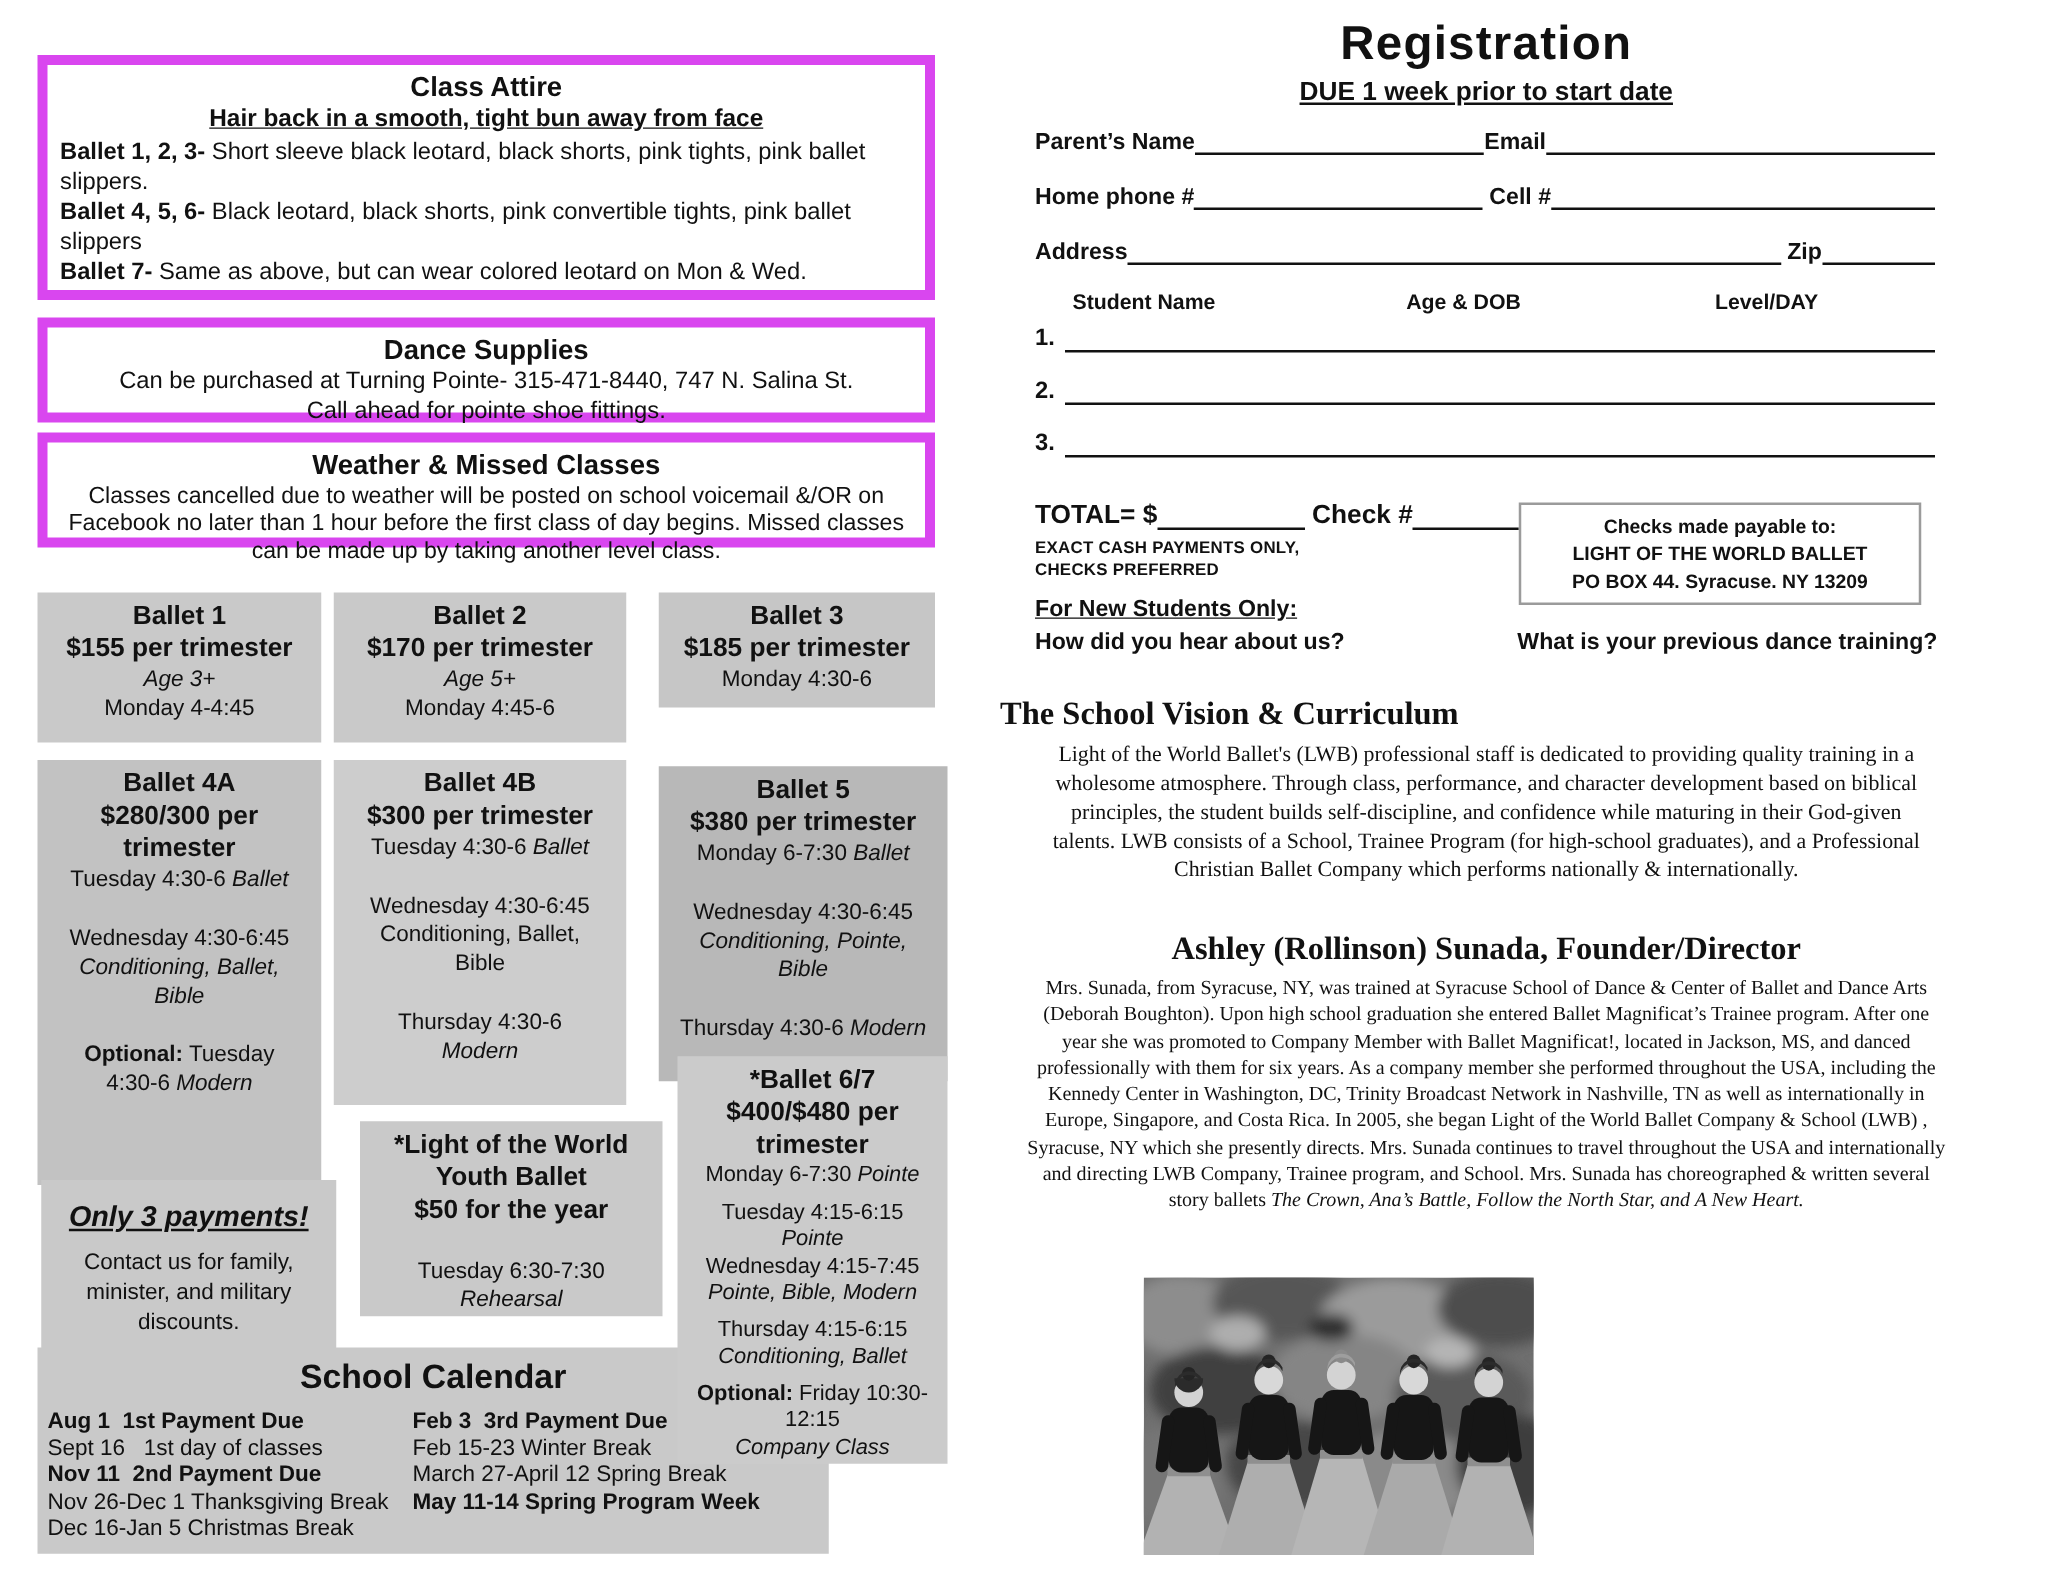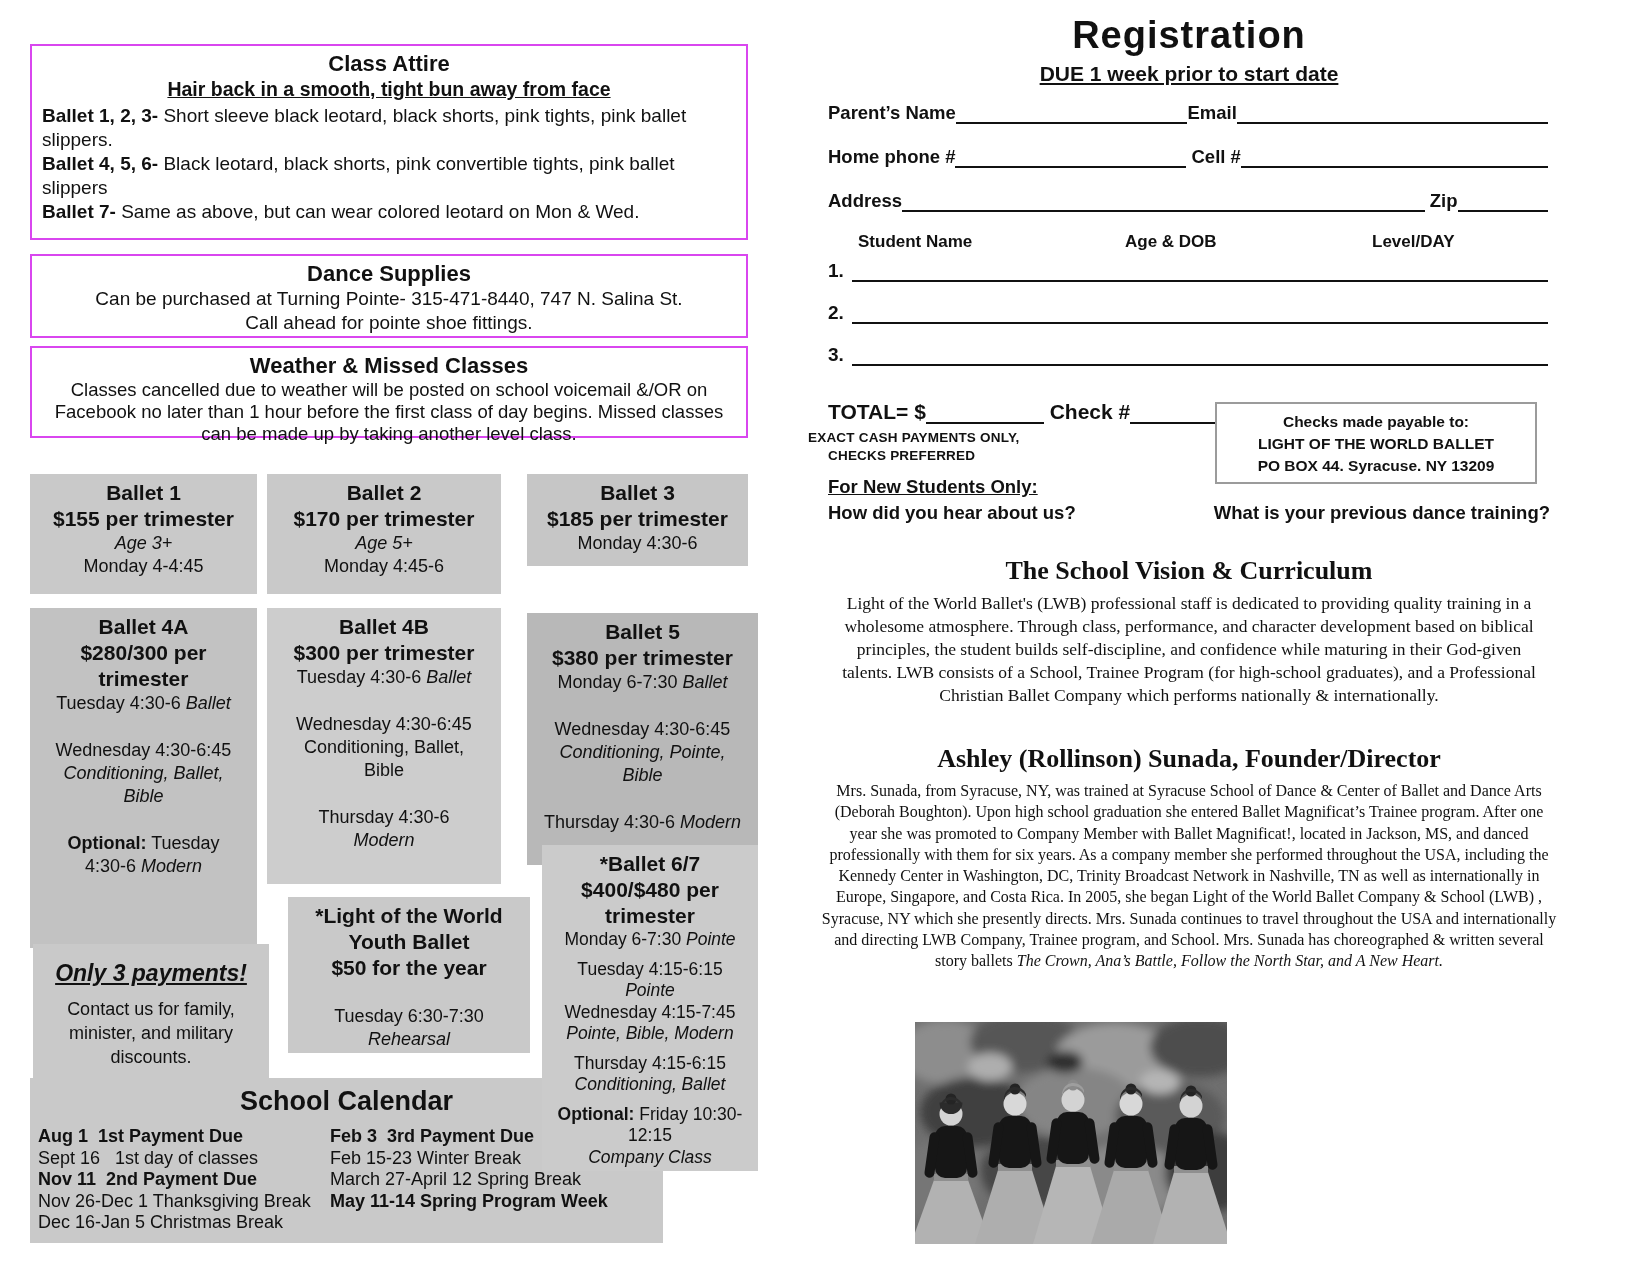--- a/index.html
+++ b/index.html
@@ -1,19 +1,19 @@
 <!DOCTYPE html>
 <html><head>
 <meta charset="utf-8">
 <style>
   html,body{margin:0;padding:0;background:#ffffff;}
   #page{position:relative;width:1650px;height:1275px;background:#fff;overflow:hidden;
         font-family:"Liberation Sans",sans-serif;color:#111;}
   
-  .wbox{position:absolute;background:#fff;border:2px solid #d946ef;text-align:center;box-sizing:border-box;}
+  .wbox{position:absolute;background:#fff;border:8px solid #d946ef;text-align:center;box-sizing:border-box;}
   #attire{left:30px;top:44px;width:718px;height:196px;}
   #supplies{left:30px;top:254px;width:718px;height:84px;}
   #weather{left:30px;top:346px;width:718px;height:92px;}
   .wtitle{font-size:22px;font-weight:bold;margin-top:5px;}
   .wsub{font-size:19.5px;font-weight:bold;text-decoration:underline;margin-top:1px;}
   .attire-items{text-align:left;padding:3px 10px 0 10px;font-size:19px;line-height:24px;}
   .wbody{font-size:19px;line-height:24px;padding:0 6px;}
   #weather .wbody{font-size:18.5px;line-height:22px;}
   
   .gbox{position:absolute;text-align:center;padding-top:6px;box-sizing:border-box;}
@@ -48,28 +48,28 @@
   #row-parent{top:100px;} #row-phone{top:144px;} #row-address{top:188px;}
   #stu-head{left:828px;top:232px;width:720px;height:22px;}
   #stu-head span{position:absolute;font-weight:bold;font-size:17px;}
   #sh1{left:30px;} #sh2{left:297px;} #sh3{left:544px;}
   .stu-row{position:absolute;left:828px;width:720px;display:flex;align-items:flex-end;height:26px;}
   #stu1{top:256px;} #stu2{top:298px;} #stu3{top:340px;}
   .stu-num{font-weight:bold;font-size:19px;padding-right:8px;}
   #total-row{left:828px;top:398px;width:720px;display:flex;align-items:flex-end;height:26px;}
   .total-lbl{font-weight:bold;font-size:21px;white-space:pre;}
   .tfill{border-bottom:2.5px solid #111;height:100%;}
-  #cash1{left:808px;top:430px;font-size:13.5px;font-weight:bold;letter-spacing:.2px;}
+  #cash1{left:828px;top:430px;font-size:13.5px;font-weight:bold;letter-spacing:.2px;}
   #cash2{left:828px;top:448px;font-size:13.5px;font-weight:bold;letter-spacing:.2px;}
   #payable{left:1215px;top:402px;width:322px;height:82px;border:2px solid #9b9b9b;background:#fff;
            text-align:center;font-weight:bold;font-size:15.5px;line-height:22px;padding-top:7px;box-sizing:border-box;}
   #fns{left:828px;top:476px;font-size:18.5px;font-weight:bold;text-decoration:underline;}
   #qrow{left:828px;top:502px;width:722px;display:flex;justify-content:space-between;font-weight:bold;font-size:18.5px;}
   .serif{font-family:"Liberation Serif",serif;}
-  #vision-title{left:828px;top:556px;width:722px;text-align:center;font-size:26px;font-weight:bold;}
+  #vision-title{left:800px;top:556px;width:722px;font-size:26px;font-weight:bold;}
   #vision-body{left:830px;top:592px;width:718px;text-align:center;font-size:17.5px;line-height:23px;}
   #dir-title{left:828px;top:744px;width:722px;text-align:center;font-size:26px;font-weight:bold;}
   #dir-body{left:820px;top:780px;width:738px;text-align:center;font-size:16px;line-height:21.3px;}
   #photo{left:915px;top:1022px;width:312px;height:222px;}
   #staff{left:1240px;top:1022px;width:250px;text-align:center;}
   #staff-title{font-size:26px;font-weight:bold;}
   #staff-sub{font-size:17px;font-weight:bold;font-style:italic;margin-top:5px;}
   .staff-name{font-size:18.5px;font-weight:bold;line-height:21.5px;}
 </style>
 </head>

